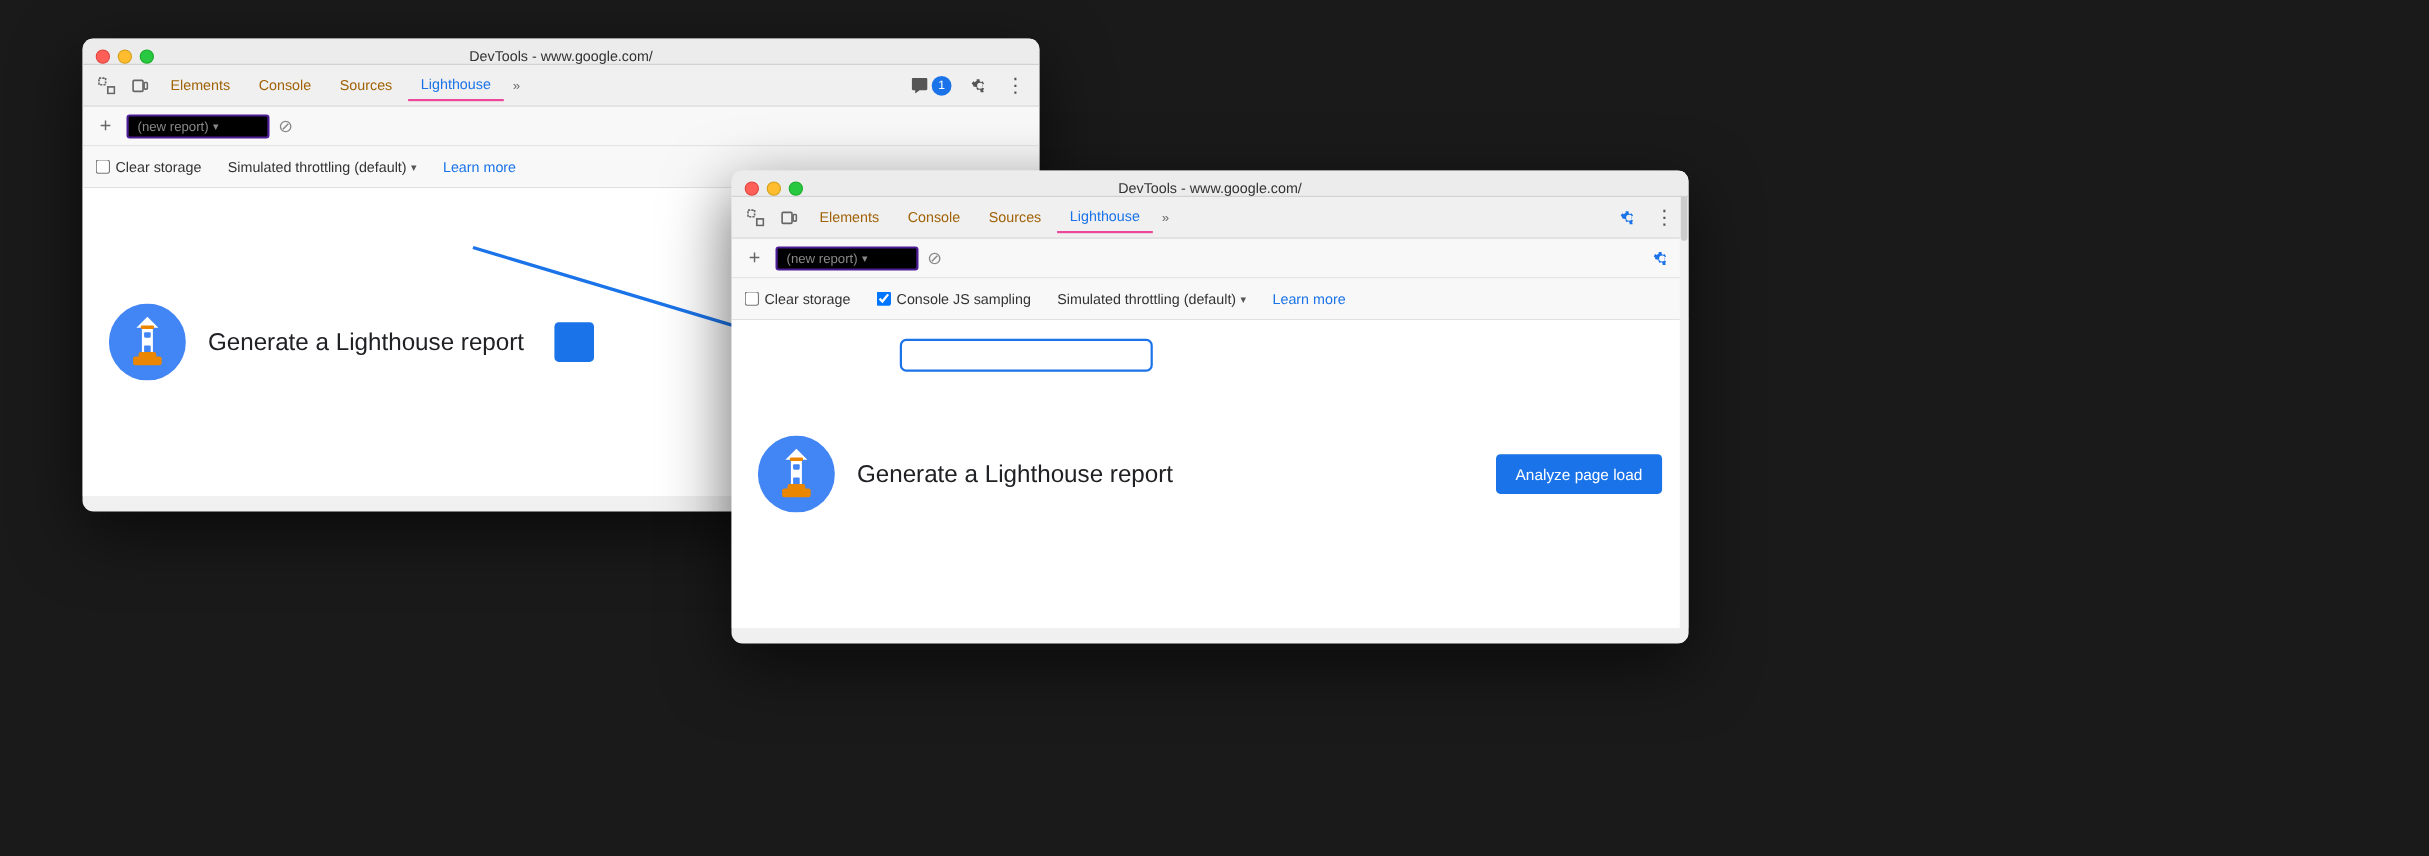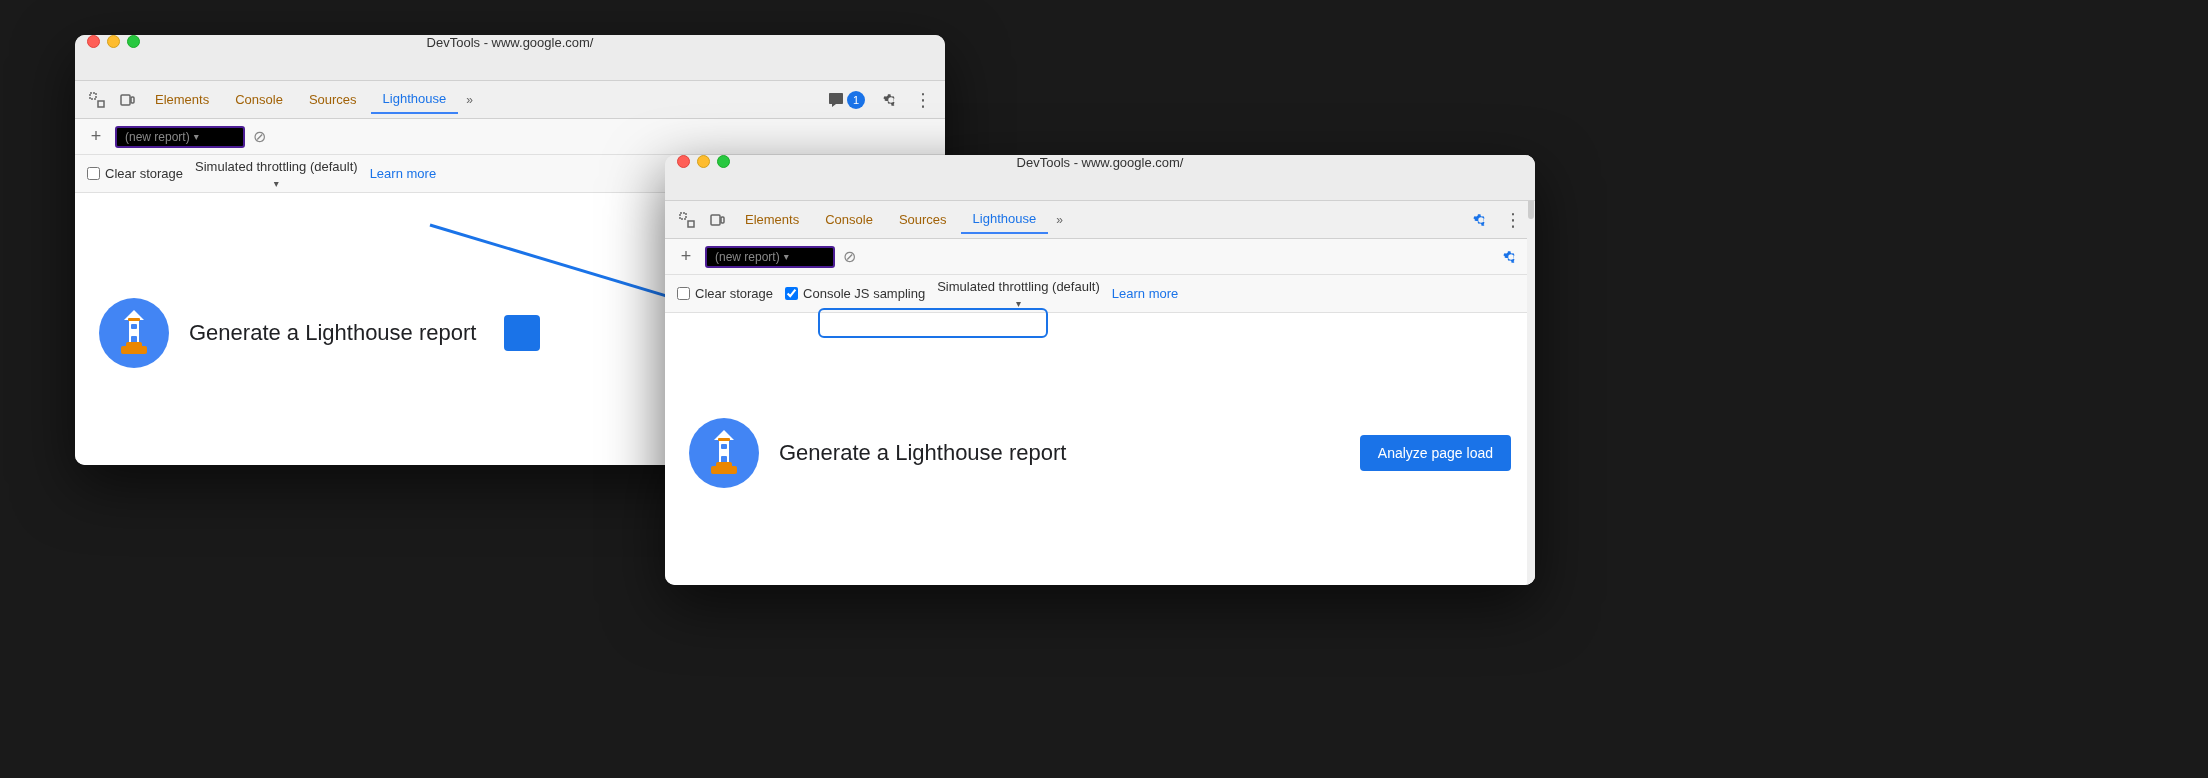--- a/index.html
+++ b/index.html
@@ -33,23 +33,23 @@
       left: 665px;
       top: 155px;
       width: 870px;
       height: 430px;
       z-index: 3;
     }
 
     
     .title-bar {
       background: #ececec;
-      height: 46px;
-      display: flex;
-      align-items: flex-start;
+      height: 24px;
+      display: flex;
+      align-items: flex-end;
       padding: 0 12px;
       border-bottom: 1px solid #d0d0d0;
       position: relative;
     }
 
     .traffic-lights {
       display: flex;
       gap: 7px;
       align-items: center;
     }
@@ -102,21 +102,21 @@
       padding: 6px 12px;
       font-size: 13px;
       color: #a16207;
       cursor: pointer;
       border-radius: 3px;
       white-space: nowrap;
     }
 
     .tab-item.active {
       color: #1a73e8;
-      border-bottom: 2px solid #3b82f6;
+      border-bottom: 2px solid #ec4899;
       border-radius: 0;
     }
 
     .tab-chevron {
       font-size: 12px;
       color: #666;
       padding: 4px 6px;
       cursor: pointer;
     }
 
@@ -198,21 +198,21 @@
     }
 
     
     .options-bar {
       height: 38px;
       background: #f8f8f8;
       border-bottom: 1px solid #e0e0e0;
       display: flex;
       align-items: center;
       padding: 0 12px;
-      gap: 12px;
+      gap: 24px;
       font-size: 13px;
     }
 
     .checkbox-wrap {
       display: flex;
       align-items: center;
       gap: 5px;
       cursor: pointer;
     }
 
@@ -228,21 +228,20 @@
       white-space: nowrap;
     }
 
     .throttle-select {
       display: flex;
       align-items: center;
       gap: 4px;
       font-size: 13px;
       color: #333;
       cursor: pointer;
-      flex-direction: column;
     }
 
     .throttle-chevron {
       font-size: 10px;
       color: #555;
     }
 
     .learn-more-link {
       font-size: 13px;
       color: #1a73e8;

